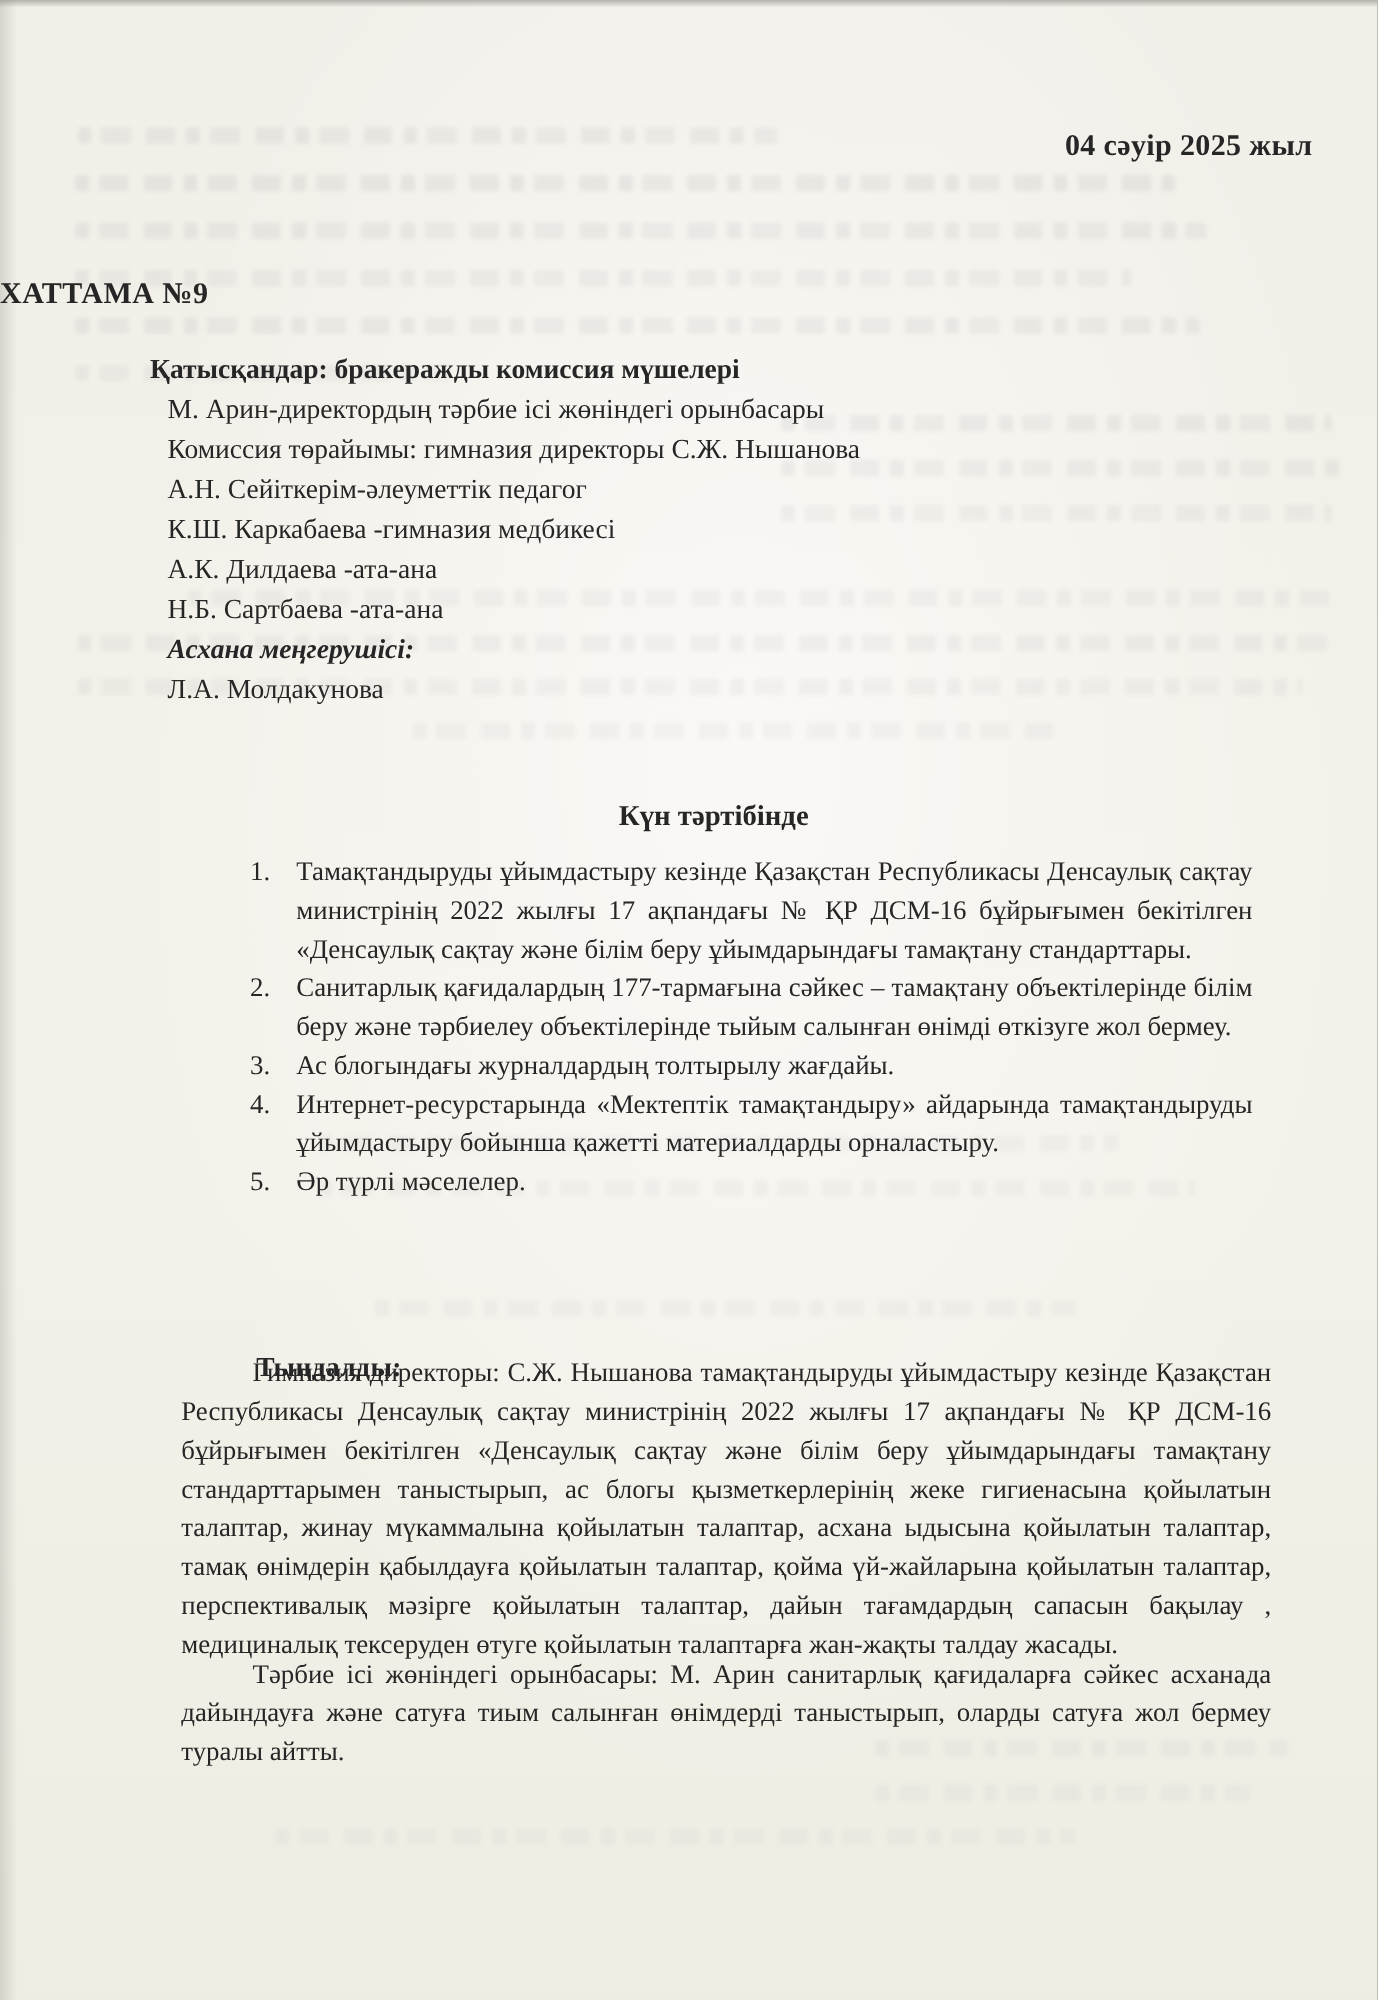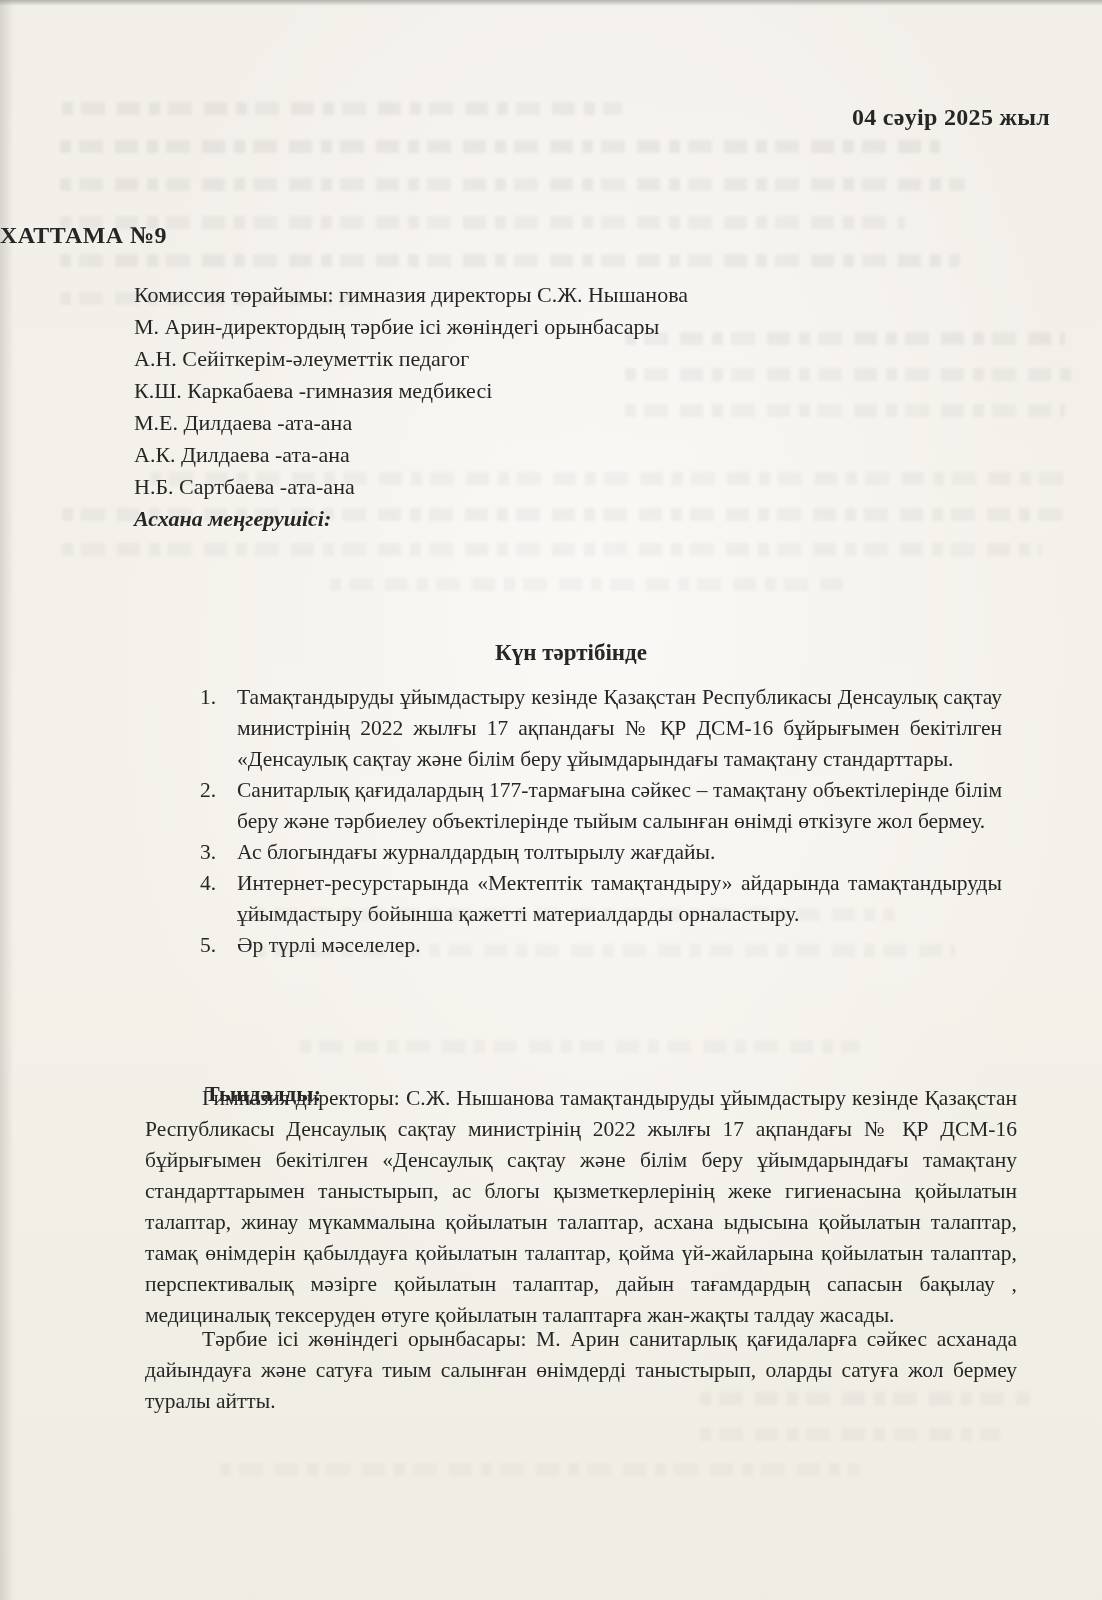--- a/index.html
+++ b/index.html
@@ -82,28 +82,29 @@
   <div class="ghost" style="left:700px;top:1428px;width:300px;opacity:.10"></div>
   <div class="ghost" style="left:220px;top:1463px;width:640px;opacity:.09"></div>
 
   <div class="edge-mark" style="top:594px;height:18px;background:#3a3a3c;opacity:.85"></div>
   <div class="edge-mark" style="top:665px;height:20px;background:#55555a;opacity:.70"></div>
 
   <div id="date" class="txt">04 сәуір 2025 жыл</div>
   <div id="title" class="txt">ХАТТАМА №9</div>
 
   <div id="participants" class="txt">
+    <div class="head">Қатысқандар: бракеражды комиссия мүшелері</div>
+    <div class="line">М. Арин-директордың тәрбие ісі жөніндегі орынбасары</div>
     <div class="line">Комиссия төрайымы: гимназия  директоры С.Ж. Нышанова</div>
-    <div class="line">М. Арин-директордың тәрбие ісі жөніндегі орынбасары</div>
     <div class="line">А.Н. Сейіткерім-әлеуметтік педагог</div>
     <div class="line">К.Ш. Каркабаева -гимназия медбикесі</div>
-    <div class="line">М.Е. Дилдаева -ата-ана</div>
     <div class="line">А.К. Дилдаева -ата-ана</div>
     <div class="line">Н.Б. Сартбаева -ата-ана</div>
     <div class="line role">Асхана меңгерушісі:</div>
+    <div class="line">Л.А. Молдакунова</div>
   </div>
 
   <div id="agenda-heading" class="txt">Күн тәртібінде</div>
 
   <div id="agenda" class="txt">
     <div class="agenda-item">
       <span class="num">1.</span>
       <span>Тамақтандыруды ұйымдастыру кезінде Қазақстан Республикасы Денсаулық сақтау министрінің 2022 жылғы 17 ақпандағы № ҚР ДСМ-16 бұйрығымен бекітілген «Денсаулық сақтау және білім беру ұйымдарындағы тамақтану стандарттары.</span>
     </div>
     <div class="agenda-item">

